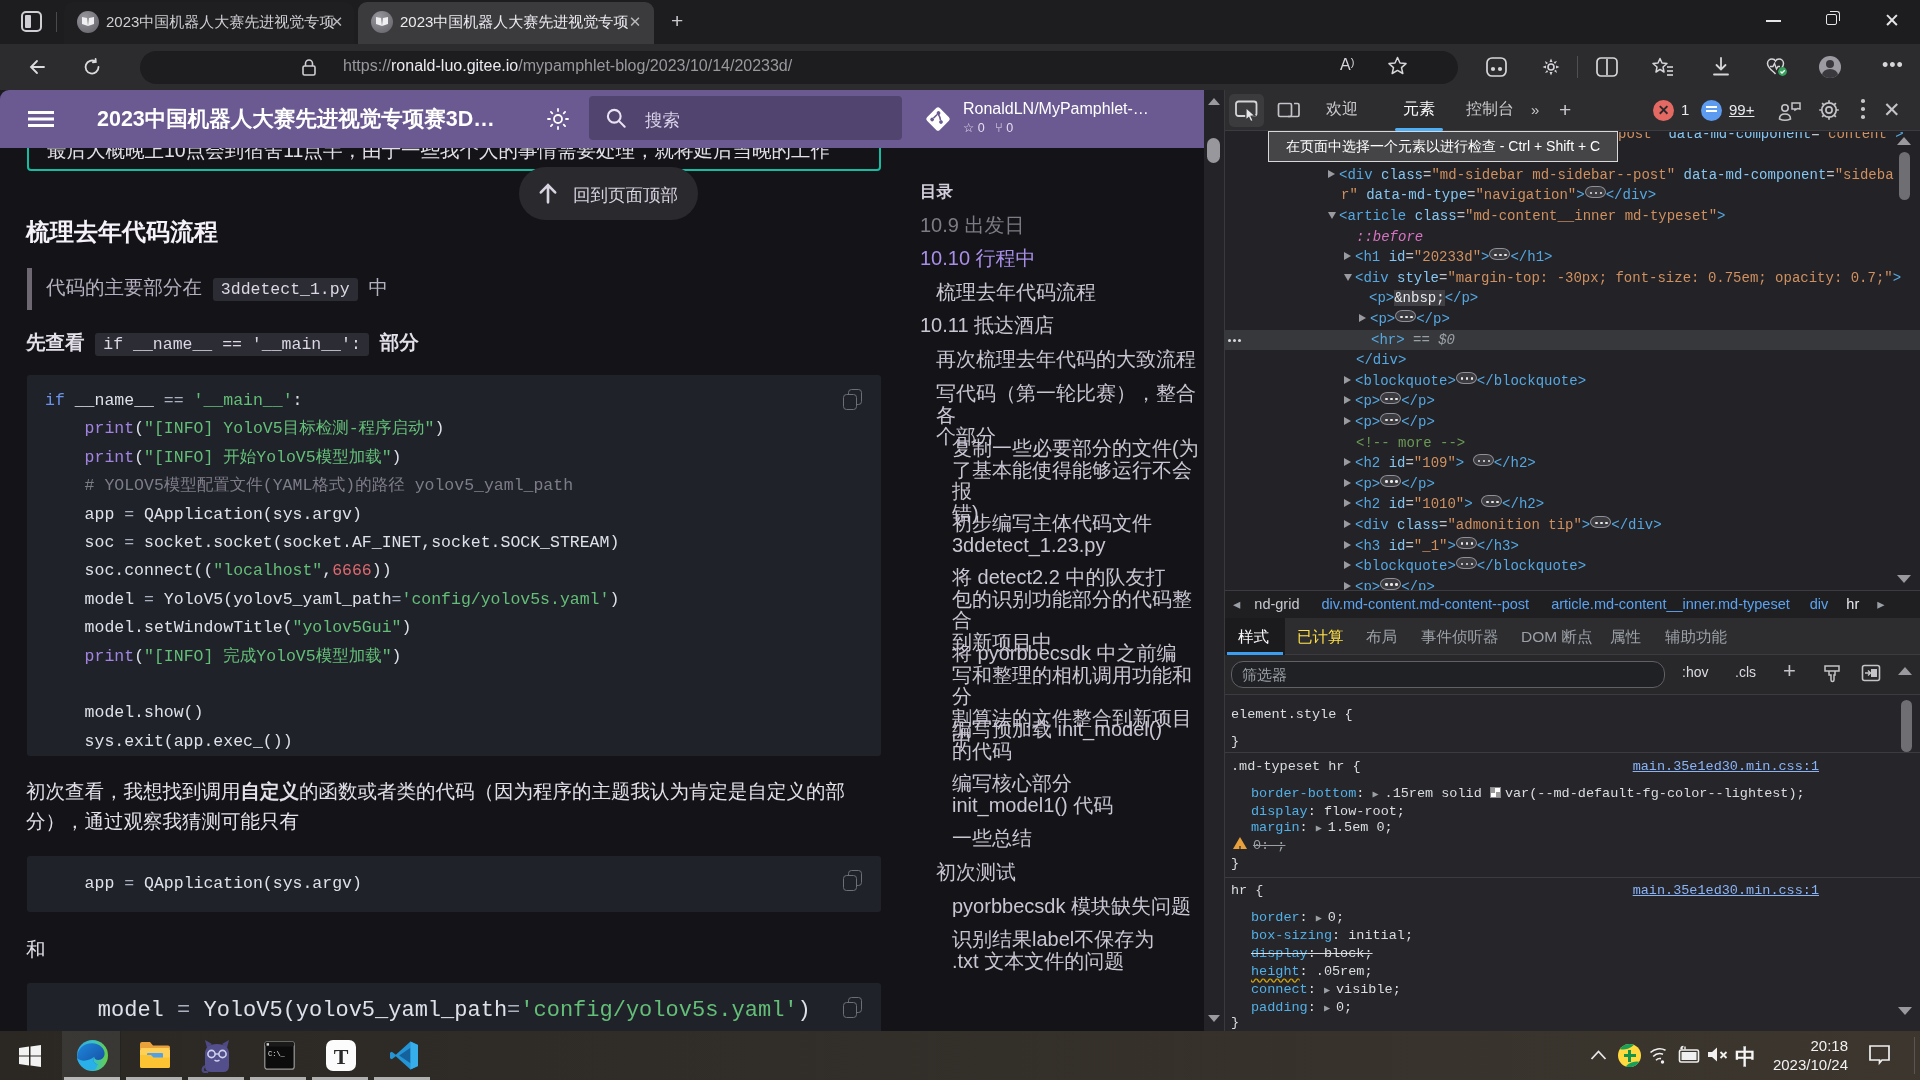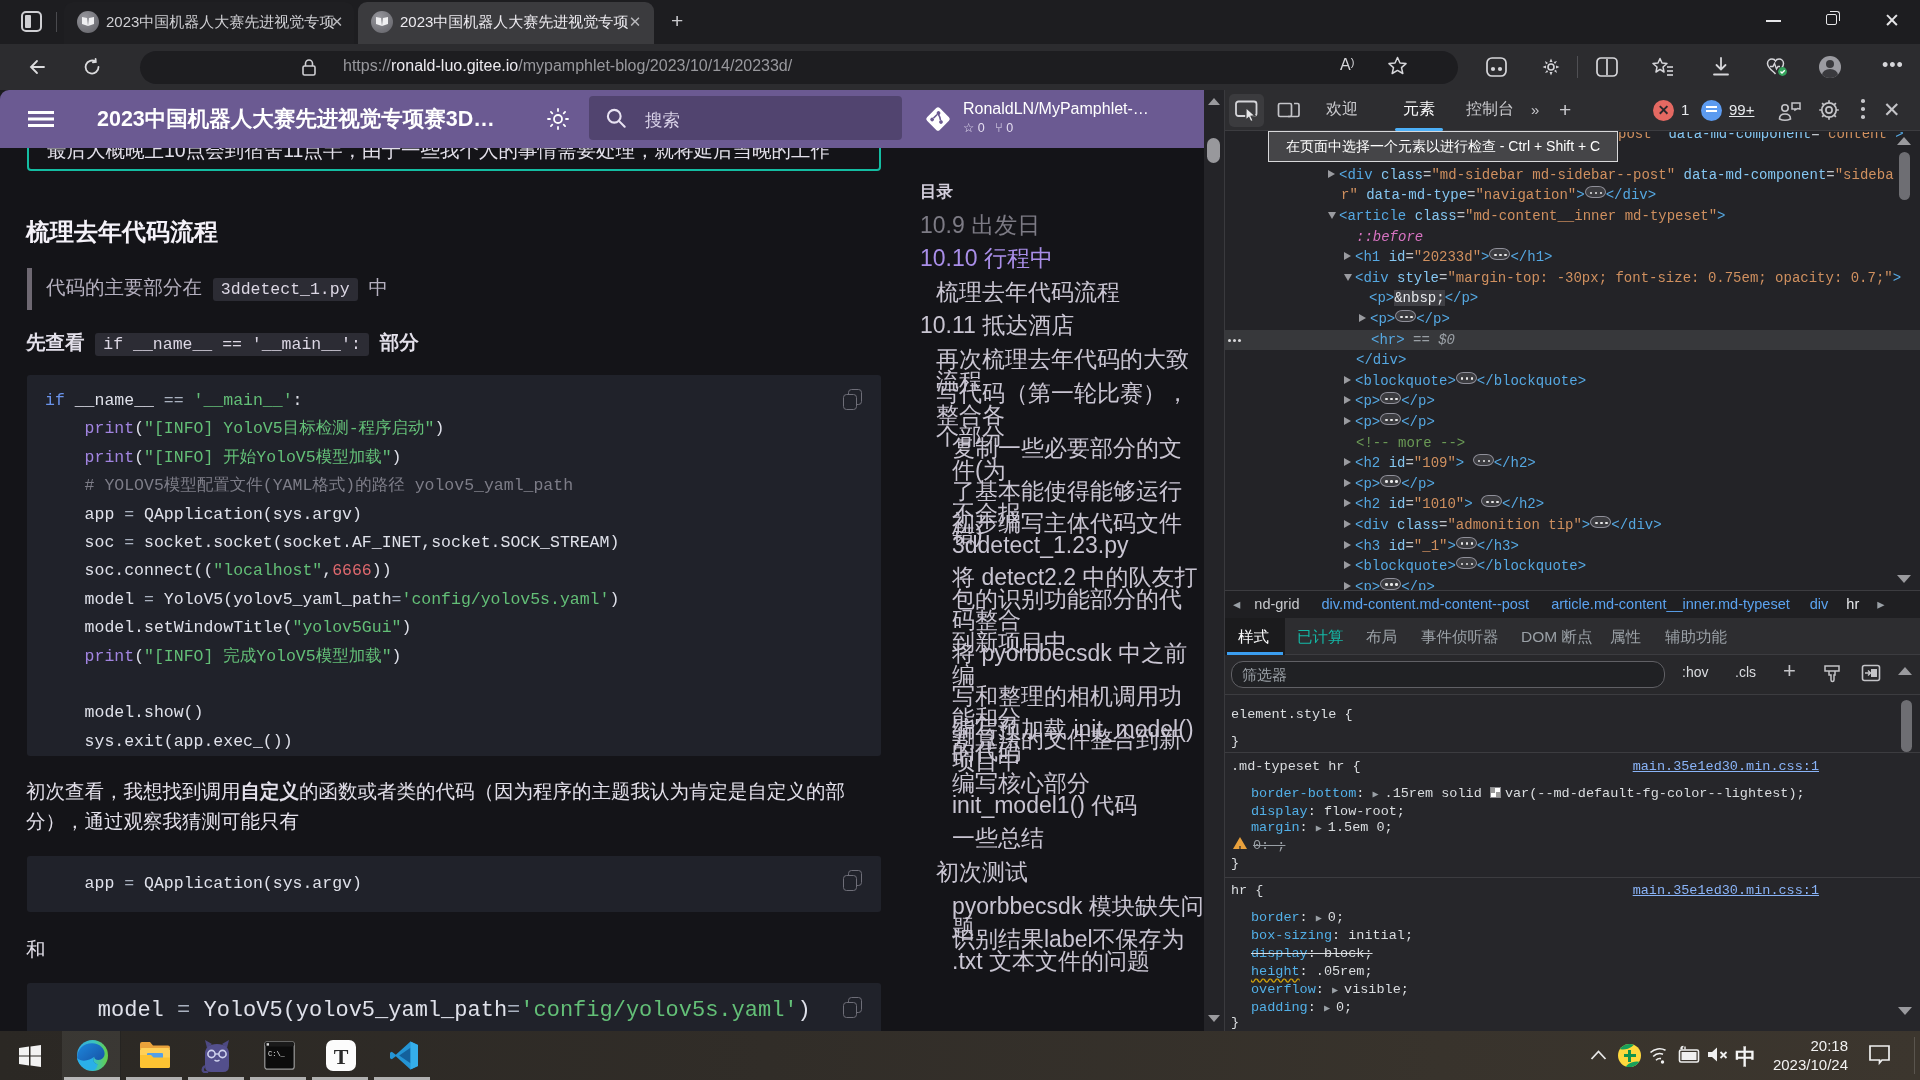--- a/index.html
+++ b/index.html
@@ -27,21 +27,21 @@
   #cornerbg { position:absolute; left:0; top:90px; width:14px; height:14px; background:#1b1b1e; z-index:4; }
   #pagescroll { position:absolute; left:1204px; top:90px; width:20px; height:941px; background:#242428; }
   #devtools { position:absolute; left:1224px; top:90px; width:696px; height:941px; background:#232327; border-left:1px solid #3a3a3e; }
 
   
   #taskbar { position:absolute; left:0; top:1031px; width:1920px; height:49px;
              background:linear-gradient(90deg,#2b2824 0%,#312d28 40%,#38332c 75%,#3c362e 100%); }
 
   
   #pgcontent, #toc { position:absolute; left:0; top:-90px; width:1204px; height:1121px; }
-  .toci { position:absolute; font-size:23px; line-height:21.5px; color:#c9c5d2; }
+  .toci { position:absolute; font-size:20px; line-height:21.5px; color:#c9c5d2; }
   .copyic { position:absolute; width:17px; height:19px; z-index:2; }
   .copyic:before { content:""; position:absolute; left:5px; top:0; width:12px; height:14px; border:1.8px solid #6e6e78; border-radius:3.5px; }
   .copyic:after { content:""; position:absolute; left:0; top:4.5px; width:12px; height:14px; border:1.8px solid #6e6e78; border-radius:3.5px; background:#20222a; }
   .ctext { color:#e3e0ea; font-size:19.5px; }
   .codebg { background:#20222a; border-radius:3px; }
   .icode { font-family:"Liberation Mono", monospace; background:#2c2c34; border-radius:3px; padding:2px 8px; font-size:16.5px; color:#dcd7e4; }
   
   .kw{color:#6a93ea}.bi{color:#a184e0}.st{color:#63bf77}.nu{color:#e0696e}.cm{color:#7d7d88}.op{color:#aab2c0}.tx{color:#dfe1ea}
 
   
@@ -184,20 +184,26 @@
 
       <div class="abs codebg mono" style="left:27px;top:856px;width:854px;height:56px;font-size:16.5px;line-height:28.4px;padding:14px 0 0 18px;white-space:pre;"><span class="tx">    app </span><span class="op">=</span><span class="tx"> QApplication(sys.argv)</span></div>
       <div class="copyic" style="left:843px;top:870px;"></div>
 
       <div class="abs ctext" style="left:26px;top:936px;">和</div>
 
       <div class="abs codebg mono" style="left:27px;top:983px;width:854px;height:58px;font-size:22px;line-height:28.4px;padding:14px 0 0 18px;white-space:pre;"><span class="tx">    model </span><span class="op">=</span><span class="tx"> YoloV5(yolov5_yaml_path</span><span class="op">=</span><span class="st">'config/yolov5s.yaml'</span><span class="tx">)</span></div>
       <div class="copyic" style="left:843px;top:997px;"></div>
     </div>
 
+    <div class="abs" style="left:519px;top:77px;width:179px;height:53px;border-radius:27px;background:#29292e;z-index:6;">
+      <svg class="abs" style="left:18px;top:15px;" width="22" height="22" viewBox="0 0 20 20">
+          <path d="M10 18.5 V3 M3.5 9.5 L10 2.8 L16.5 9.5" stroke="#d8d3e0" stroke-width="2.4" fill="none" stroke-linecap="round"></path>
+        </svg>
+      <div class="abs" style="left:54px;top:16px;font-size:17.5px;color:#d8d3e0;">回到页面顶部</div>
+    </div>
 
     <div id="toc">
       <div class="abs" style="left:920px;top:181px;font-size:16.5px;font-weight:bold;color:#d4cfdd;">目录</div>
       <div class="toci" style="left:920px;top:215px;color:#7d7b85;">10.9 出发日</div>
       <div class="toci" style="left:920px;top:248px;color:#a98ee8;">10.10 行程中</div>
       <div class="toci" style="left:936px;top:282px;">梳理去年代码流程</div>
       <div class="toci" style="left:920px;top:315px;">10.11 抵达酒店</div>
       <div class="toci" style="left:936px;top:349px;">再次梳理去年代码的大致流程</div>
       <div class="toci" style="left:936px;top:383px;">写代码（第一轮比赛），整合各<br>个部分</div>
       <div class="toci" style="left:952px;top:438px;">复制一些必要部分的文件(为<br>了基本能使得能够运行不会报<br>错)</div>
@@ -333,21 +339,21 @@
       <span style="color:#5ba3f0;margin-left:18px;">article.md-content__inner.md-typeset</span>
       <span style="color:#5ba3f0;margin-left:16px;">div</span>
       <span style="color:#e8eaed;margin-left:14px;">hr</span>
       <span style="color:#9aa0a6;margin-left:14px;">▸</span>
     </div>
 
     <div class="abs" style="left:0;top:528px;width:696px;height:37px;background:#2d2d30;border-bottom:1px solid #3c3c40;font-size:15.5px;">
       <div class="abs" style="left:0;top:0;width:60px;height:37px;background:#1b1b1d;"></div>
       <span class="abs" style="left:13px;top:9px;color:#fbfbfc;">样式</span>
       <div class="abs" style="left:2px;top:34px;width:56px;height:3.5px;background:#3b9ef0;"></div>
-      <span class="abs" style="left:72px;top:9px;color:#14b8a6;">已计算</span>
+      <span class="abs" style="left:72px;top:9px;color:#fde047;">已计算</span>
       <span class="abs" style="left:141px;top:9px;color:#9aa0a6;">布局</span>
       <span class="abs" style="left:196px;top:9px;color:#9aa0a6;">事件侦听器</span>
       <span class="abs" style="left:296px;top:9px;color:#9aa0a6;">DOM 断点</span>
       <span class="abs" style="left:385px;top:9px;color:#9aa0a6;">属性</span>
       <span class="abs" style="left:440px;top:9px;color:#9aa0a6;">辅助功能</span>
     </div>
 
     <div class="abs" style="left:0;top:565px;width:696px;height:40px;background:#28282b;border-bottom:1px solid #3c3c40;">
       <div class="abs" style="left:6px;top:6px;width:434px;height:27px;border:1px solid #606065;border-radius:12px;background:#202124;">
         <span class="abs" style="left:10px;top:4px;font-size:15px;color:#9aa0a6;">筛选器</span>
@@ -375,21 +381,21 @@
       <div class="srow" style="left:26px;top:108px;"><span class="pname">display</span>: flow-root;</div>
       <div class="srow" style="left:26px;top:124px;"><span class="pname">margin</span>: <span style="color:#9aa0a6;font-size:10px;">▶ </span>1.5em 0;</div>
       <div class="srow" style="left:8px;top:142px;"><span style="display:inline-block;position:relative;width:0;height:0;border-bottom:12px solid #e8a03c;border-left:7px solid transparent;border-right:7px solid transparent;margin-right:6px;vertical-align:0px;"><span style="position:absolute;left:-1.5px;top:3px;color:#26262a;font-size:9px;font-weight:bold;font-family:Liberation Sans,sans-serif;">!</span></span><span class="dim" style="text-decoration:line-through;">0: ;</span></div>
       <div class="srow" style="left:6px;top:160px;">}</div>
       <div class="abs" style="left:0;top:182px;width:696px;height:1px;background:#3c3c40;"></div>
       <div class="srow" style="left:6px;top:187px;">hr {<span style="position:absolute;right:108px;color:#8ab4f8;text-decoration:underline;">main.35e1ed30.min.css:1</span></div>
       <div class="srow" style="left:26px;top:214px;"><span class="pname">border</span>: <span style="color:#9aa0a6;font-size:10px;">▶ </span>0;</div>
       <div class="srow" style="left:26px;top:232px;"><span class="pname">box-sizing</span>: initial;</div>
       <div class="srow" style="left:26px;top:250px;"><span style="text-decoration:line-through;"><span class="pname">display</span><span style="color:#dadde0;">: block;</span></span></div>
       <div class="srow" style="left:26px;top:268px;"><span class="pname" style="text-decoration:underline wavy #d3a50a;text-underline-offset:3px;">height</span>: .05rem;</div>
-      <div class="srow" style="left:26px;top:286px;"><span class="pname">overflow</span>: <span style="color:#9aa0a6;font-size:10px;">▶ </span>visible;</div>
+      <div class="srow" style="left:26px;top:286px;"><span class="pname">connect</span>: <span style="color:#9aa0a6;font-size:10px;">▶ </span>visible;</div>
       <div class="srow" style="left:26px;top:304px;"><span class="pname">padding</span>: <span style="color:#9aa0a6;font-size:10px;">▶ </span>0;</div>
       <div class="srow" style="left:6px;top:319px;">}</div>
     </div>
 
     <div class="abs" style="left:676px;top:610px;width:11px;height:52px;border-radius:6px;background:#6e6e73;"></div>
     <div class="abs" style="left:673px;top:917px;width:0;height:0;border-top:8px solid #9a9a9e;border-left:7px solid transparent;border-right:7px solid transparent;"></div>
 
     <div class="abs" style="left:43px;top:41px;width:350px;height:31px;background:#454548;border:1px solid #d8d8da;color:#ffffff;font-size:14px;line-height:29px;text-align:center;z-index:9;">在页面中选择一个元素以进行检查 - Ctrl + Shift + C</div>
   </div>
 

